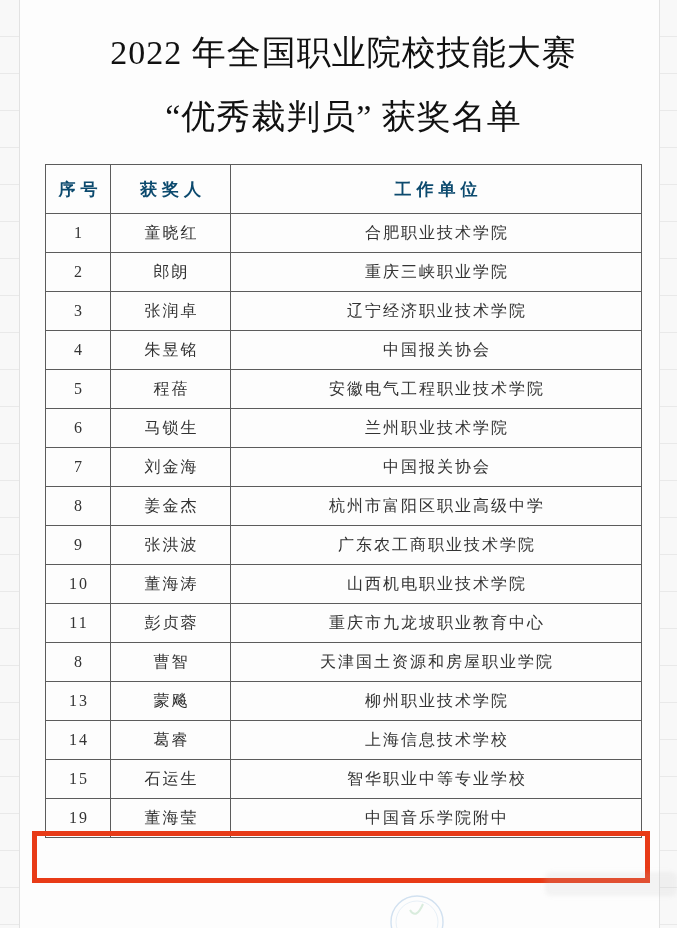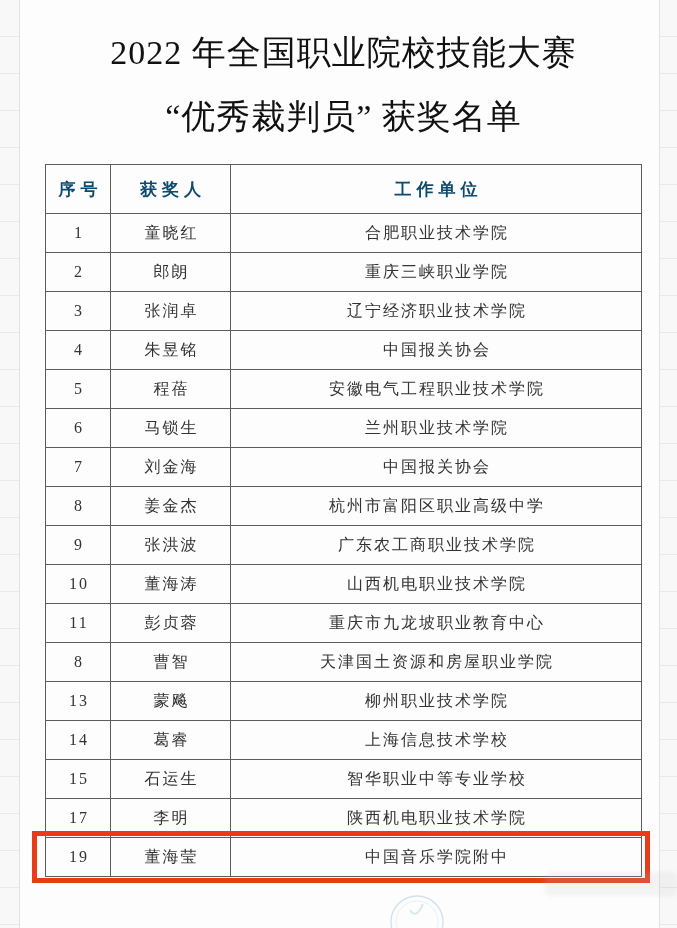--- a/index.html
+++ b/index.html
@@ -160,25 +160,20 @@
     <td class="cell-no">14</td>
     <td class="cell-name">葛睿</td>
     <td class="cell-unit">上海信息技术学校</td>
   </tr>
           <tr>
     <td class="cell-no">15</td>
     <td class="cell-name">石运生</td>
     <td class="cell-unit">智华职业中等专业学校</td>
   </tr>
           <tr>
-    <td class="cell-no">17</td>
-    <td class="cell-name">李明</td>
-    <td class="cell-unit">陕西机电职业技术学院</td>
-  </tr>
-          <tr>
     <td class="cell-no">19</td>
     <td class="cell-name">董海莹</td>
     <td class="cell-unit">中国音乐学院附中</td>
   </tr>
         </tbody>
     </table>
     <div class="highlight-box" id="highlight-box" style="top: 667px; height: 52px; border-color: rgb(232, 59, 23);"></div>
   </div>
 
   <div class="smudge"></div>

